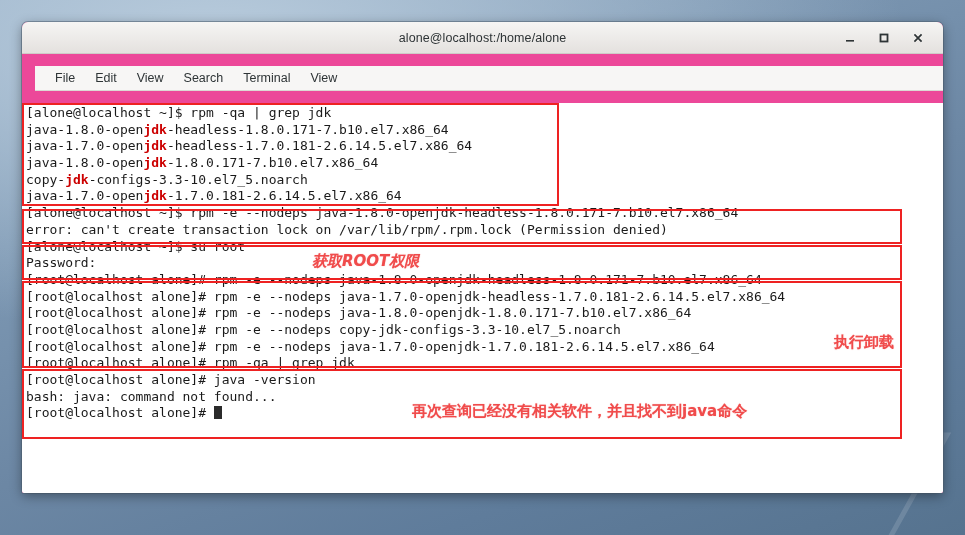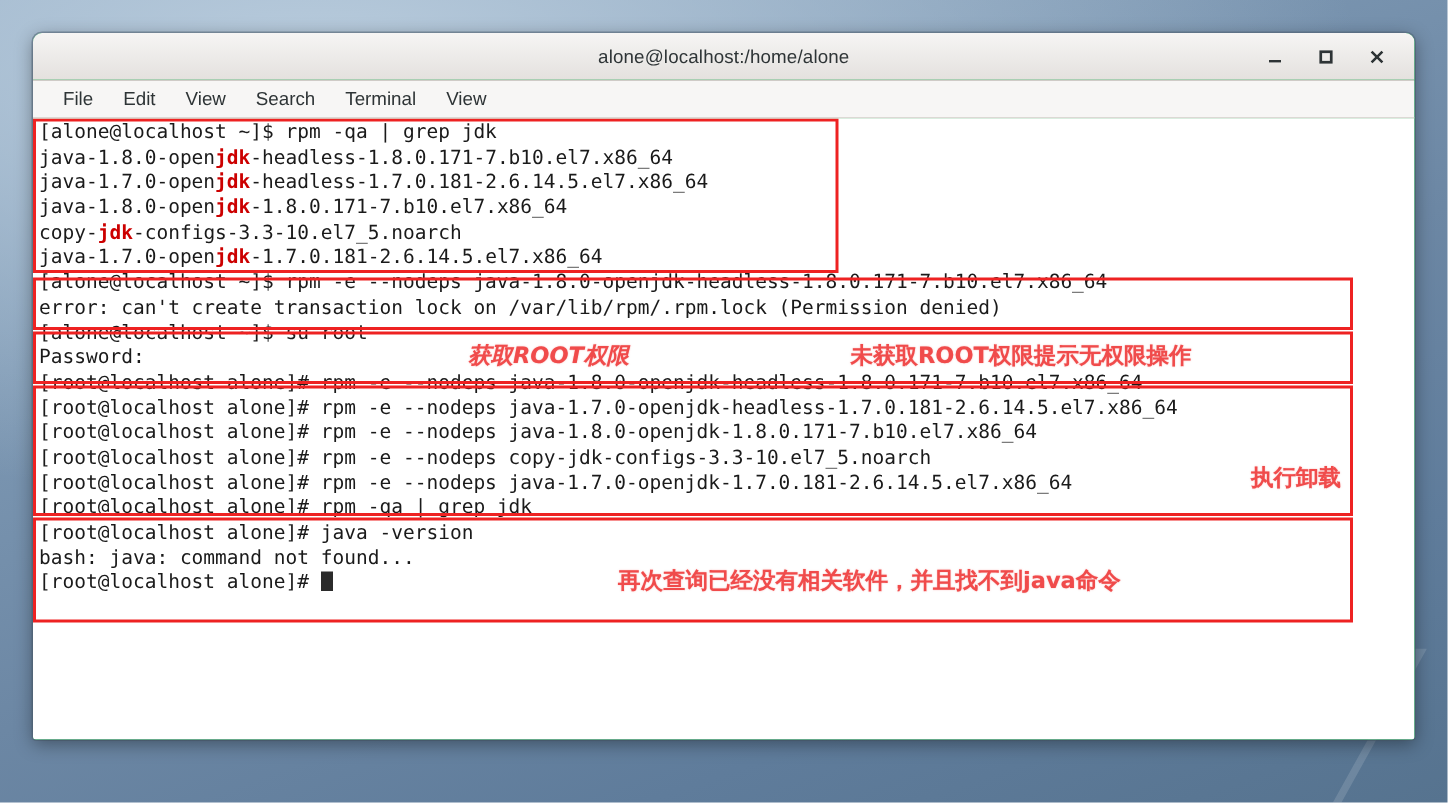--- a/index.html
+++ b/index.html
@@ -30,26 +30,27 @@
   }
   #desktop-watermark svg { display:block; }
 
   
   #terminal-window {
     position: absolute;
     left: 22px;
     top: 22px;
     width: 921px;
     height: 471px;
-    background: #22c55e;
+    background: #ec4899;
     border-radius: 6px 6px 2px 2px;
     box-shadow: 0 3px 12px rgba(0,0,0,.38), 0 0 0 1px rgba(90,110,130,.55);
     overflow: hidden;
     display: flex;
     flex-direction: column;
+    gap: 12px;
   }
 
   #titlebar {
     height: 32px;
     flex: 0 0 32px;
     background: linear-gradient(180deg,#f6f5f4 0%, #eceae8 55%, #e4e1de 100%);
     border-bottom: 1px solid #cfcbc7;
     display: flex;
     align-items: center;
     position: relative;
@@ -85,20 +86,21 @@
   
   #menubar {
     height: 25px;
     flex: 0 0 25px;
     background: #f7f6f5;
     border-bottom: 1px solid #dcd8d4;
     display: flex;
     align-items: center;
     padding-left: 10px;
     gap: 0;
+    margin-left: 13px;
   }
   .menu-item {
     font-size: 12.5px;
     color: #2e3436;
     padding: 2px 10px;
     cursor: default;
     white-space: nowrap;
   }
 
   
@@ -195,19 +197,18 @@
 
   <div id="terminal-body">
     <div id="terminal-text"><div class="tline"><span>[alone@localhost ~]$ rpm -qa | grep jdk</span></div><div class="tline"><span>java-1.8.0-open</span><span class="grep-hit">jdk</span><span>-headless-1.8.0.171-7.b10.el7.x86_64</span></div><div class="tline"><span>java-1.7.0-open</span><span class="grep-hit">jdk</span><span>-headless-1.7.0.181-2.6.14.5.el7.x86_64</span></div><div class="tline"><span>java-1.8.0-open</span><span class="grep-hit">jdk</span><span>-1.8.0.171-7.b10.el7.x86_64</span></div><div class="tline"><span>copy-</span><span class="grep-hit">jdk</span><span>-configs-3.3-10.el7_5.noarch</span></div><div class="tline"><span>java-1.7.0-open</span><span class="grep-hit">jdk</span><span>-1.7.0.181-2.6.14.5.el7.x86_64</span></div><div class="tline"><span>[alone@localhost ~]$ rpm -e --nodeps java-1.8.0-openjdk-headless-1.8.0.171-7.b10.el7.x86_64</span></div><div class="tline"><span>error: can't create transaction lock on /var/lib/rpm/.rpm.lock (Permission denied)</span></div><div class="tline"><span>[alone@localhost ~]$ su root</span></div><div class="tline"><span>Password:</span></div><div class="tline"><span>[root@localhost alone]# rpm -e --nodeps java-1.8.0-openjdk-headless-1.8.0.171-7.b10.el7.x86_64</span></div><div class="tline"><span>[root@localhost alone]# rpm -e --nodeps java-1.7.0-openjdk-headless-1.7.0.181-2.6.14.5.el7.x86_64</span></div><div class="tline"><span>[root@localhost alone]# rpm -e --nodeps java-1.8.0-openjdk-1.8.0.171-7.b10.el7.x86_64</span></div><div class="tline"><span>[root@localhost alone]# rpm -e --nodeps copy-jdk-configs-3.3-10.el7_5.noarch</span></div><div class="tline"><span>[root@localhost alone]# rpm -e --nodeps java-1.7.0-openjdk-1.7.0.181-2.6.14.5.el7.x86_64</span></div><div class="tline"><span>[root@localhost alone]# rpm -qa | grep jdk</span></div><div class="tline"><span>[root@localhost alone]# java -version</span></div><div class="tline"><span>bash: java: command not found...</span></div><div class="tline"><span>[root@localhost alone]# </span><span class="cursor-block"></span></div></div>
     <div id="annotation-layer">
         <div class="anno-box" style="left: 0px; top: 0px; width: 537px; height: 103px; border-color: rgb(238, 34, 34);"></div>
         <div class="anno-box" style="left: 0px; top: 106px; width: 880px; height: 35px; border-color: rgb(238, 34, 34);"></div>
         <div class="anno-box" style="left: 0px; top: 142px; width: 880px; height: 35px; border-color: rgb(238, 34, 34);"></div>
         <div class="anno-box" style="left: 0px; top: 178px; width: 880px; height: 87px; border-color: rgb(238, 34, 34);"></div>
         <div class="anno-box" style="left: 0px; top: 266px; width: 880px; height: 70px; border-color: rgb(238, 34, 34);"></div>
         <div class="anno-text" style="left: 290px; top: 149px; color: rgb(240, 75, 75); font-style: italic;">获取ROOT权限</div>
-        <div class="anno-text" style="left: 545px; top: 149px; color: rgb(240, 75, 75);">未获取ROOT权限提示无权限操作</div>
         <div class="anno-text" style="left: 812px; top: 230px; color: rgb(240, 75, 75);">执行卸载</div>
         <div class="anno-text" style="left: 390px; top: 299px; color: rgb(240, 75, 75);">再次查询已经没有相关软件，并且找不到java命令</div>
       </div>
   </div>
 
 </div>
 
 </body></html>

